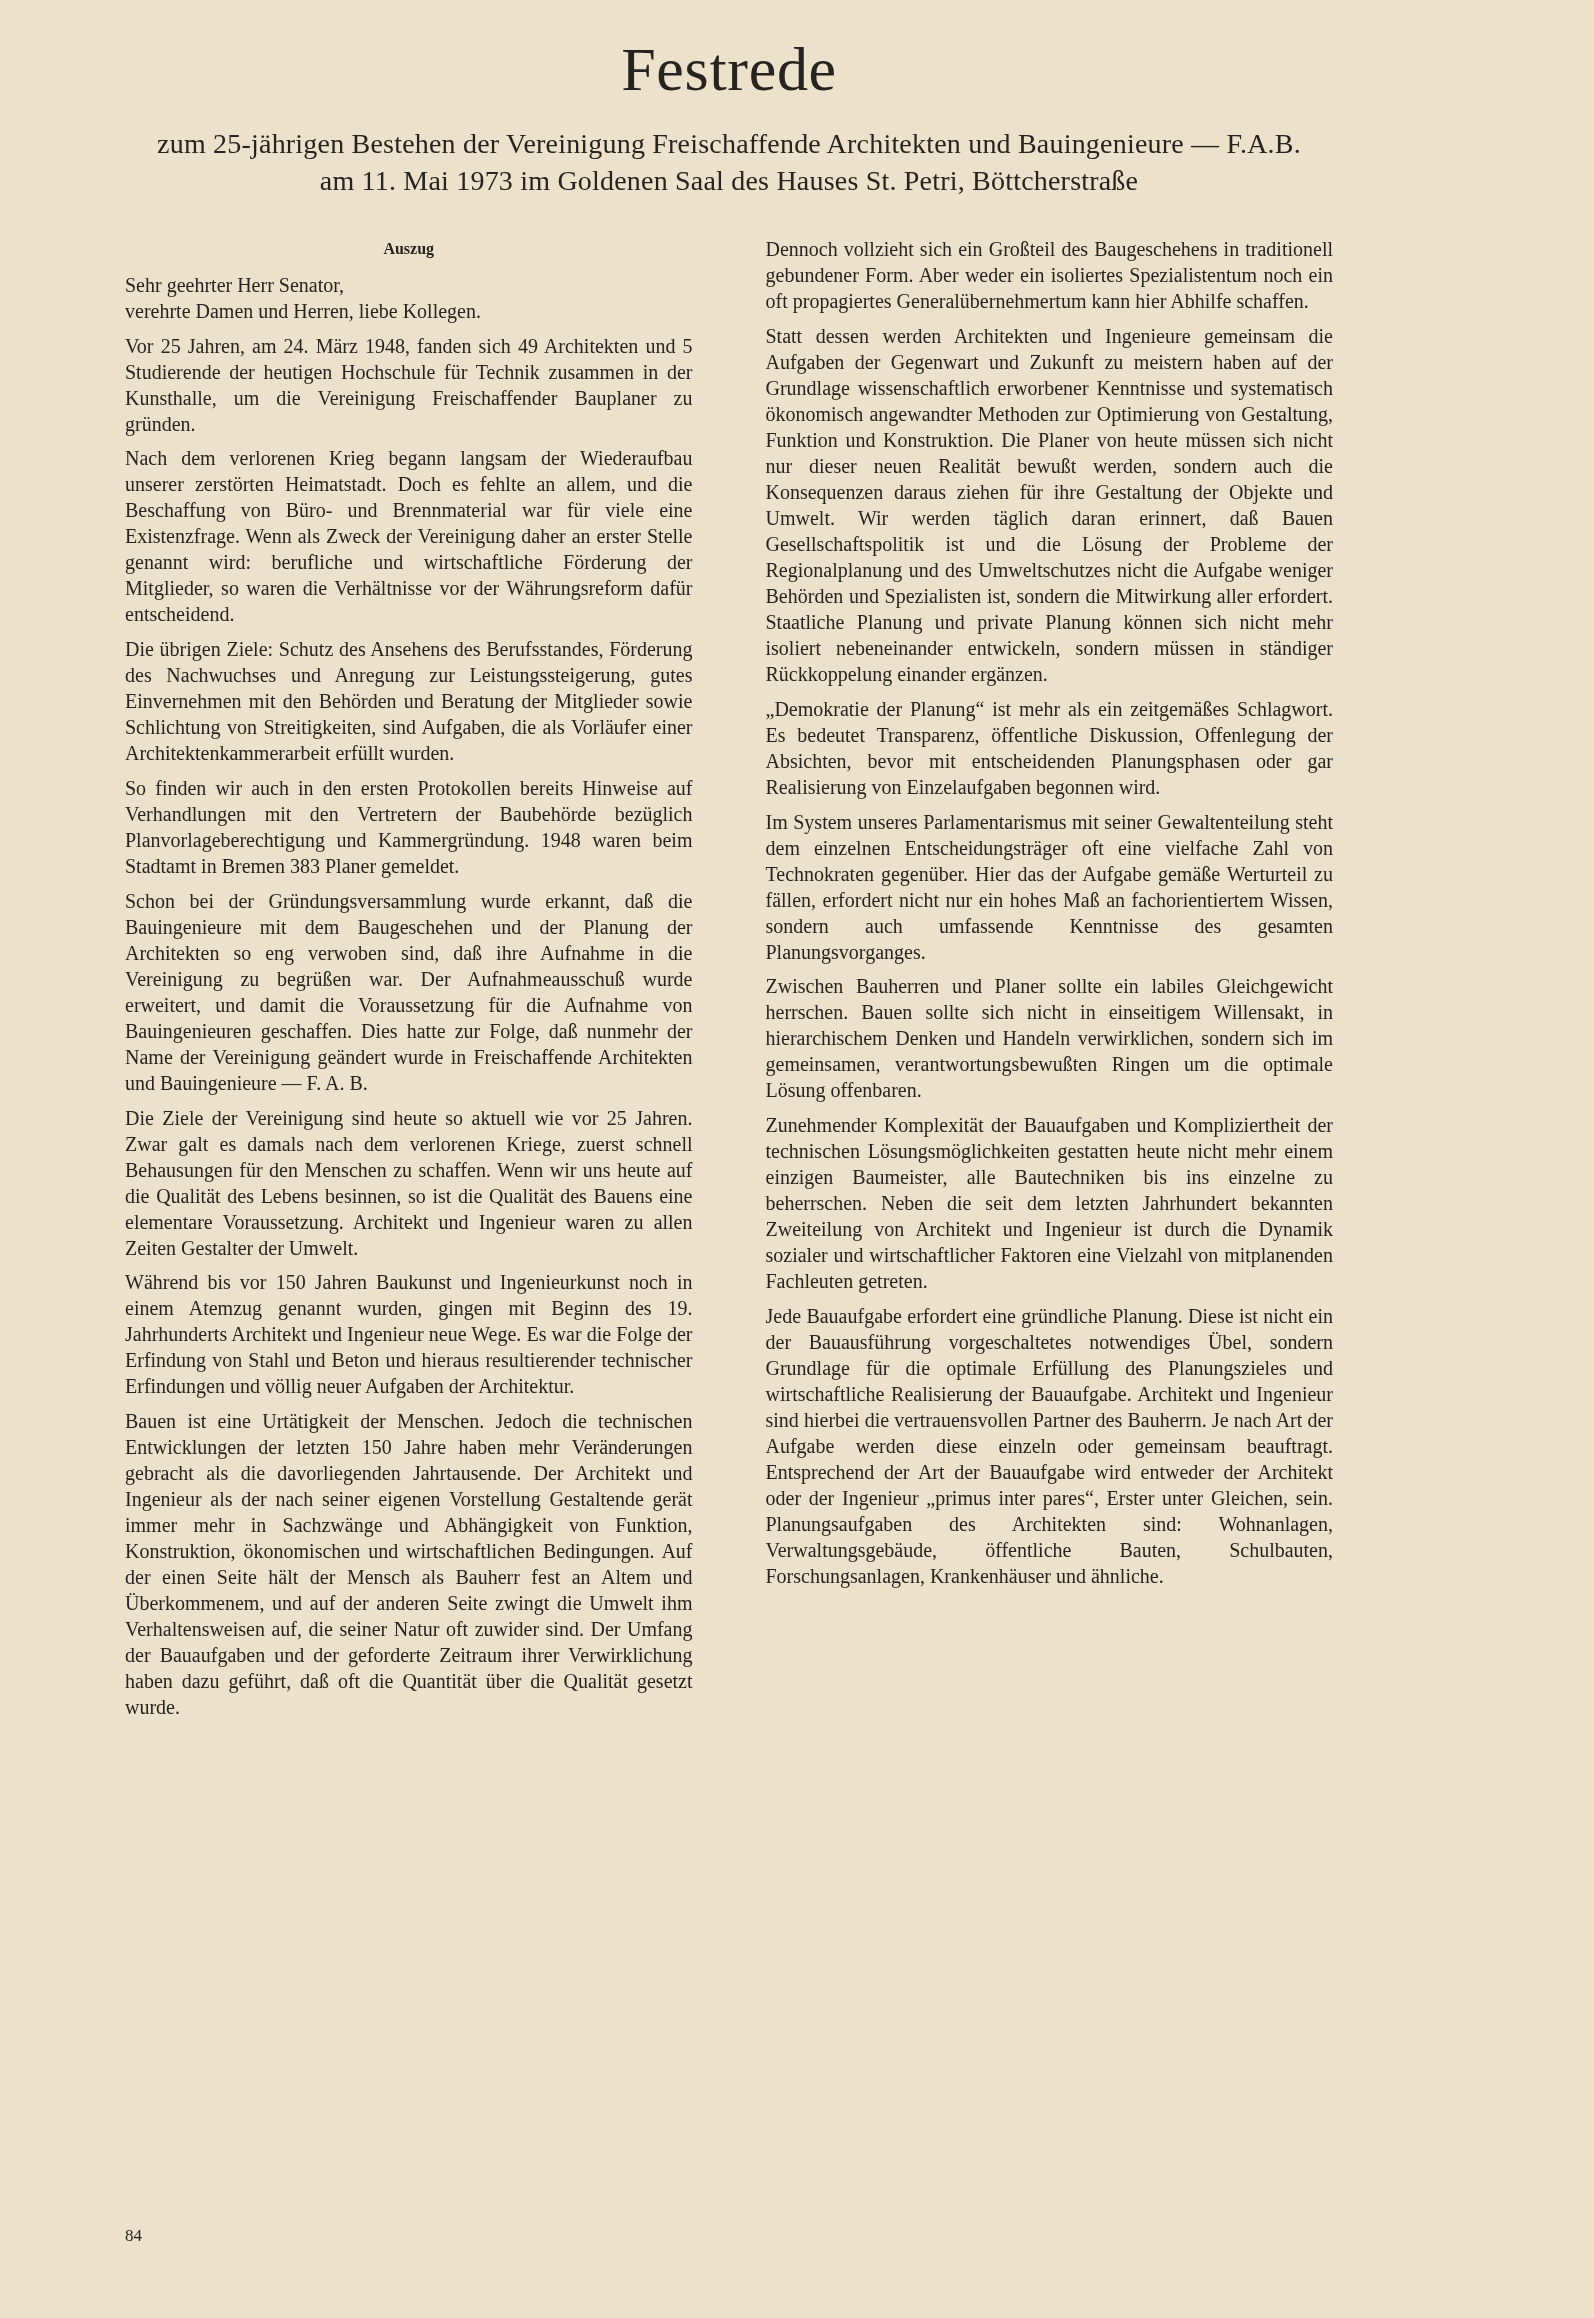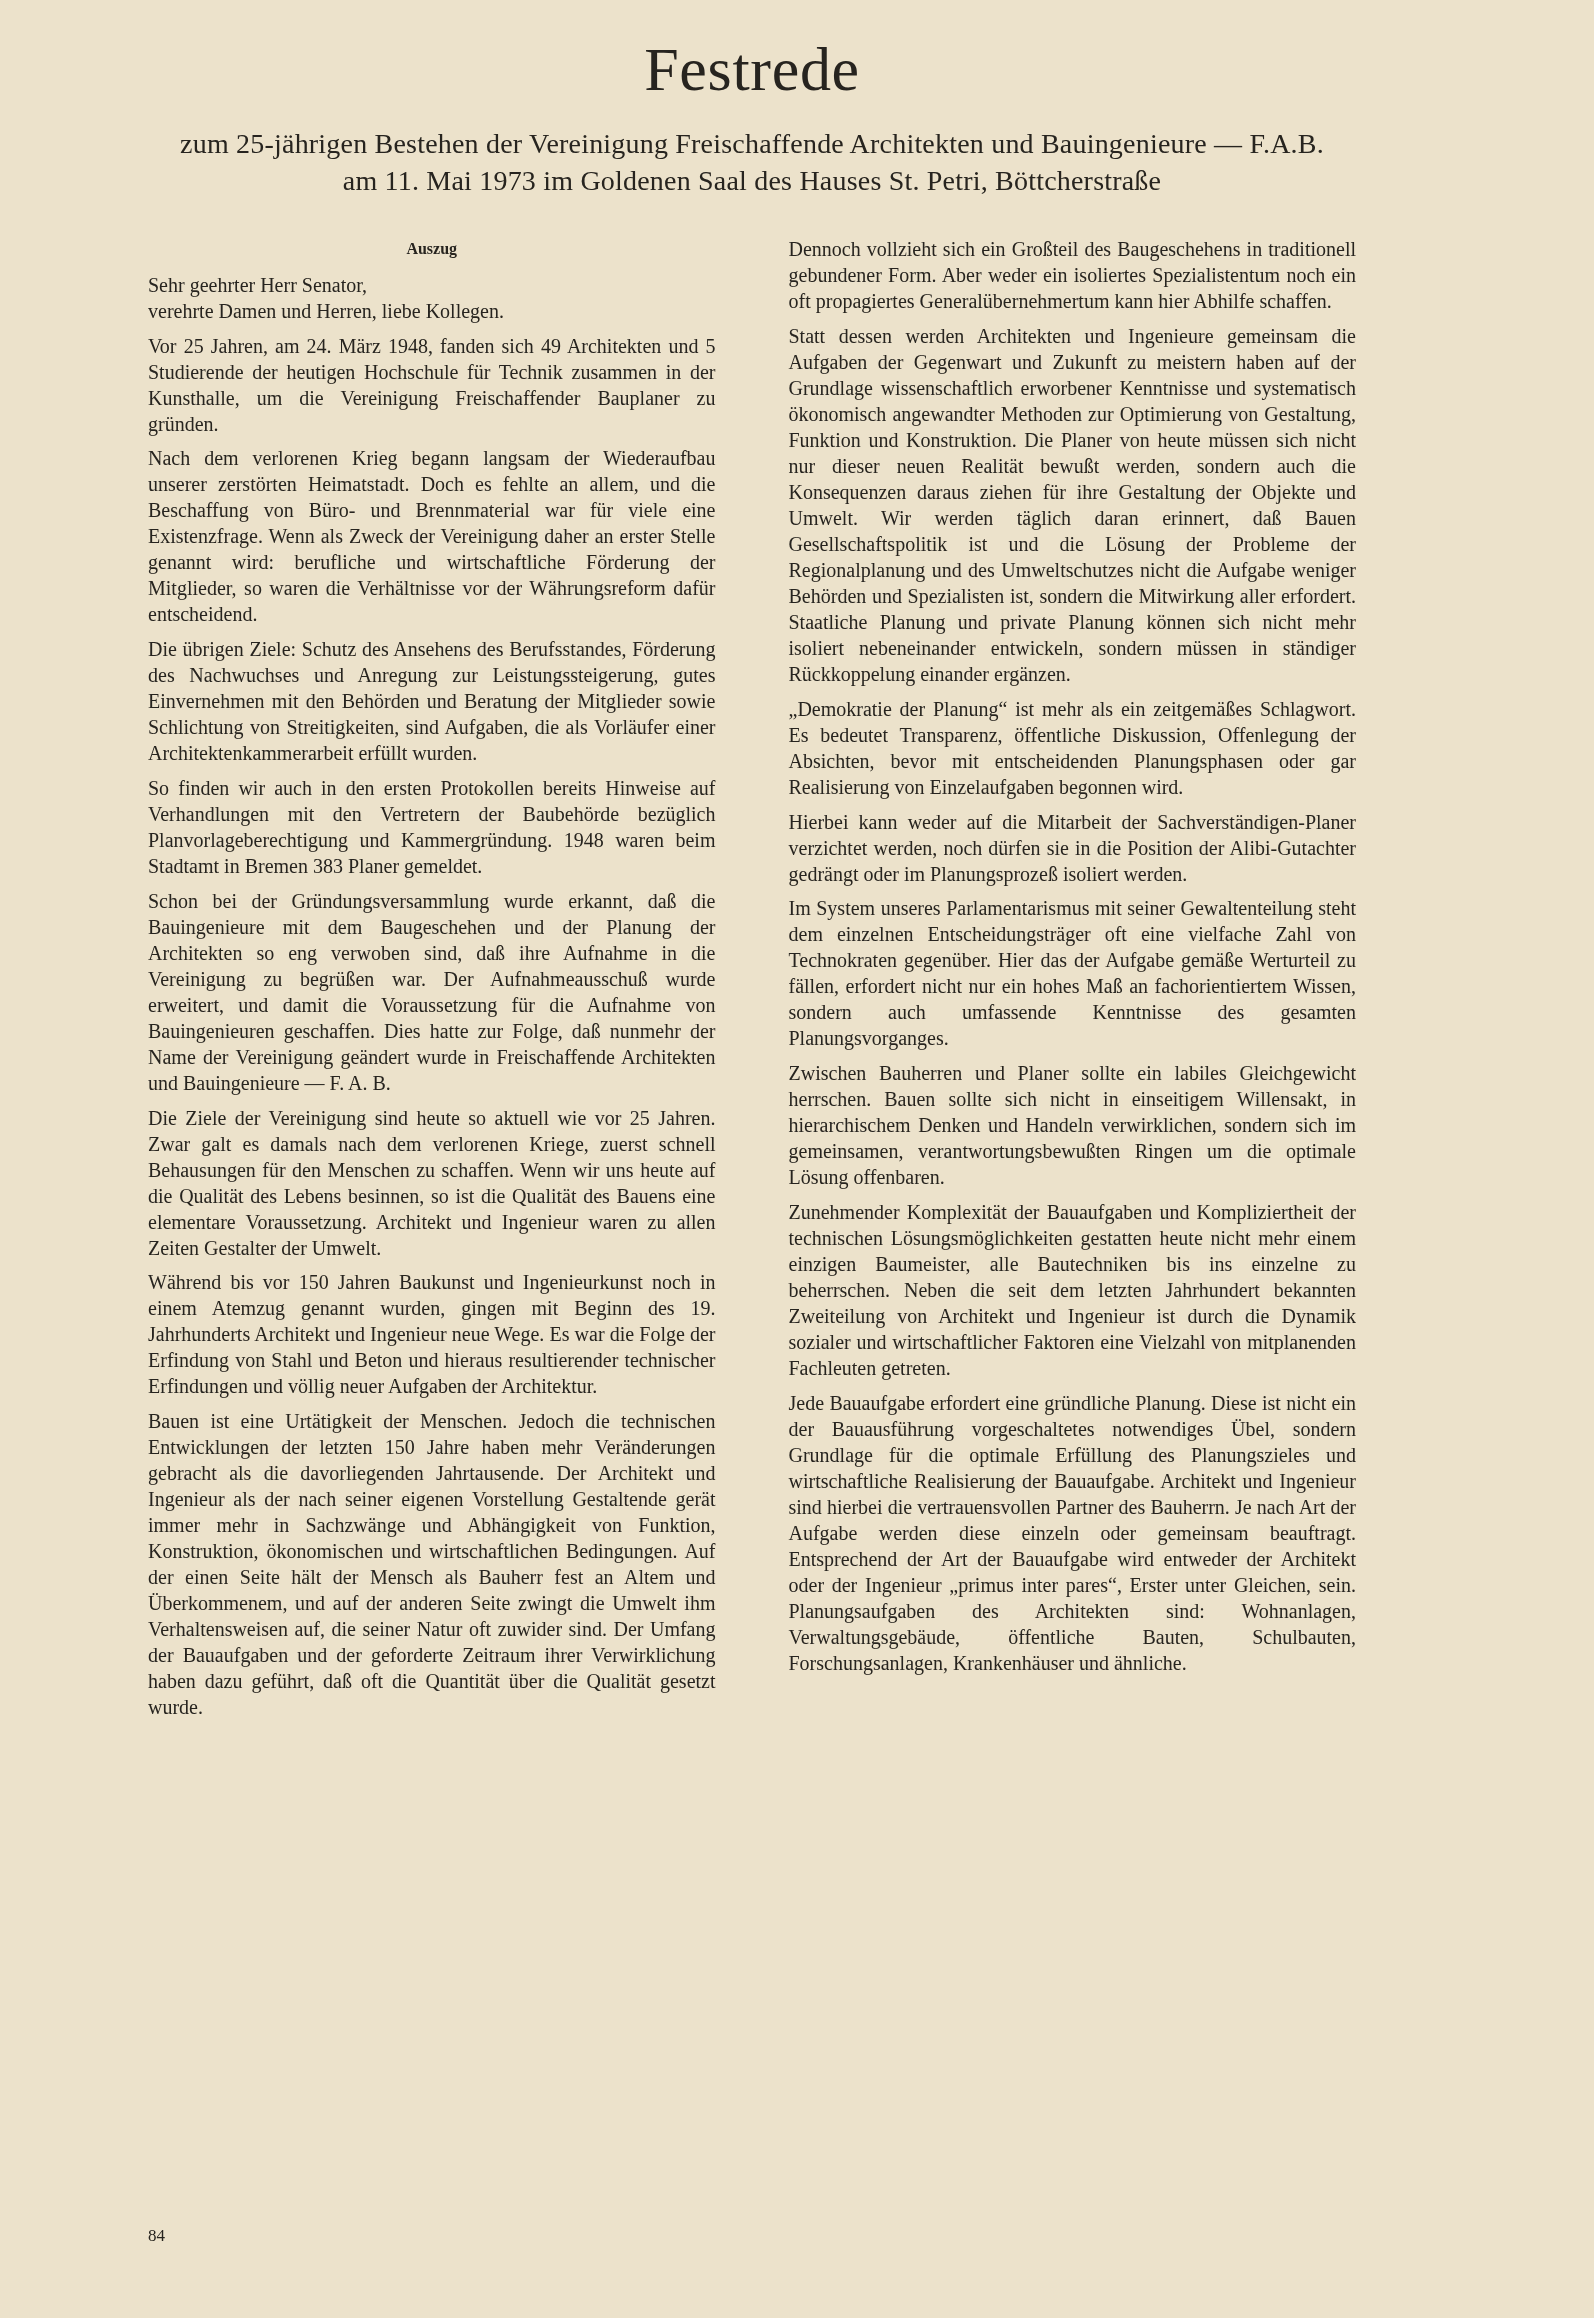--- a/index.html
+++ b/index.html
@@ -10,21 +10,20 @@
     background: #ece2cb;
     color: #27241f;
     font-family: "Liberation Serif", "DejaVu Serif", serif;
     overflow: hidden;
   }
   .page {
     position: relative;
     width: 1406px;
     height: 2319px;
     padding: 24.4px 73px 0 125px;
-    margin-left: 23px;
   }
   .head { text-align: center; }
   .title {
     font-size: 62px;
     font-weight: 400;
     letter-spacing: 0.7px;
     margin: 9.5px 0 23px 0;
   }
   .sub {
     font-size: 28px;
@@ -89,21 +88,20 @@
           <p class="para">Die Ziele der Vereinigung sind heute so aktuell wie vor 25 Jahren. Zwar galt es damals nach dem verlorenen Kriege, zuerst schnell Behausungen für den Menschen zu schaffen. Wenn wir uns heute auf die Qualität des Lebens besinnen, so ist die Qualität des Bauens eine elementare Voraussetzung. Architekt und Ingenieur waren zu allen Zeiten Gestalter der Umwelt.</p>
           <p class="para">Während bis vor 150 Jahren Baukunst und Ingenieurkunst noch in einem Atemzug genannt wurden, gingen mit Beginn des 19. Jahrhunderts Architekt und Ingenieur neue Wege. Es war die Folge der Erfindung von Stahl und Beton und hieraus resultierender technischer Erfindungen und völlig neuer Aufgaben der Architektur.</p>
           <p class="para">Bauen ist eine Urtätigkeit der Menschen. Jedoch die technischen Entwicklungen der letzten 150 Jahre haben mehr Veränderungen gebracht als die davorliegenden Jahrtausende. Der Architekt und Ingenieur als der nach seiner eigenen Vorstellung Gestaltende gerät immer mehr in Sachzwänge und Abhängigkeit von Funktion, Konstruktion, ökonomischen und wirtschaftlichen Bedingungen. Auf der einen Seite hält der Mensch als Bauherr fest an Altem und Überkommenem, und auf der anderen Seite zwingt die Umwelt ihm Verhaltensweisen auf, die seiner Natur oft zuwider sind. Der Umfang der Bauaufgaben und der geforderte Zeitraum ihrer Verwirklichung haben dazu geführt, daß oft die Quantität über die Qualität gesetzt wurde.</p>
         </div>
     </div>
     <div class="col">
       <div>
           <p class="para">Dennoch vollzieht sich ein Großteil des Baugeschehens in traditionell gebundener Form. Aber weder ein isoliertes Spezialistentum noch ein oft propagiertes Generalübernehmertum kann hier Abhilfe schaffen.</p>
           <p class="para">Statt dessen werden Architekten und Ingenieure gemeinsam die Aufgaben der Gegenwart und Zukunft zu meistern haben auf der Grundlage wissenschaftlich erworbener Kenntnisse und systematisch ökonomisch angewandter Methoden zur Optimierung von Gestaltung, Funktion und Konstruktion. Die Planer von heute müssen sich nicht nur dieser neuen Realität bewußt werden, sondern auch die Konsequenzen daraus ziehen für ihre Gestaltung der Objekte und Umwelt. Wir werden täglich daran erinnert, daß Bauen Gesellschaftspolitik ist und die Lösung der Probleme der Regionalplanung und des Umweltschutzes nicht die Aufgabe weniger Behörden und Spezialisten ist, sondern die Mitwirkung aller erfordert. Staatliche Planung und private Planung können sich nicht mehr isoliert nebeneinander entwickeln, sondern müssen in ständiger Rückkoppelung einander ergänzen.</p>
           <p class="para">„Demokratie der Planung“ ist mehr als ein zeitgemäßes Schlagwort. Es bedeutet Transparenz, öffentliche Diskussion, Offenlegung der Absichten, bevor mit entscheidenden Planungsphasen oder gar Realisierung von Einzelaufgaben begonnen wird.</p>
-          <p class="para">Hierbei kann weder auf die Mitarbeit der Sachverständigen-Planer verzichtet werden, noch dürfen sie in die Position der Alibi-Gutachter gedrängt oder im Planungsprozeß isoliert werden.</p>
           <p class="para">Im System unseres Parlamentarismus mit seiner Gewaltenteilung steht dem einzelnen Entscheidungsträger oft eine vielfache Zahl von Technokraten gegenüber. Hier das der Aufgabe gemäße Werturteil zu fällen, erfordert nicht nur ein hohes Maß an fachorientiertem Wissen, sondern auch umfassende Kenntnisse des gesamten Planungsvorganges.</p>
           <p class="para">Zwischen Bauherren und Planer sollte ein labiles Gleichgewicht herrschen. Bauen sollte sich nicht in einseitigem Willensakt, in hierarchischem Denken und Handeln verwirklichen, sondern sich im gemeinsamen, verantwortungsbewußten Ringen um die optimale Lösung offenbaren.</p>
           <p class="para">Zunehmender Komplexität der Bauaufgaben und Kompliziertheit der technischen Lösungsmöglichkeiten gestatten heute nicht mehr einem einzigen Baumeister, alle Bautechniken bis ins einzelne zu beherrschen. Neben die seit dem letzten Jahrhundert bekannten Zweiteilung von Architekt und Ingenieur ist durch die Dynamik sozialer und wirtschaftlicher Faktoren eine Vielzahl von mitplanenden Fachleuten getreten.</p>
           <p class="para">Jede Bauaufgabe erfordert eine gründliche Planung. Diese ist nicht ein der Bauausführung vorgeschaltetes notwendiges Übel, sondern Grundlage für die optimale Erfüllung des Planungszieles und wirtschaftliche Realisierung der Bauaufgabe. Architekt und Ingenieur sind hierbei die vertrauensvollen Partner des Bauherrn. Je nach Art der Aufgabe werden diese einzeln oder gemeinsam beauftragt. Entsprechend der Art der Bauaufgabe wird entweder der Architekt oder der Ingenieur „primus inter pares“, Erster unter Gleichen, sein. Planungsaufgaben des Architekten sind: Wohnanlagen, Verwaltungsgebäude, öffentliche Bauten, Schulbauten, Forschungsanlagen, Krankenhäuser und ähnliche.</p>
         </div>
     </div>
   </div>
 
   <div class="pageno">84</div>
 

